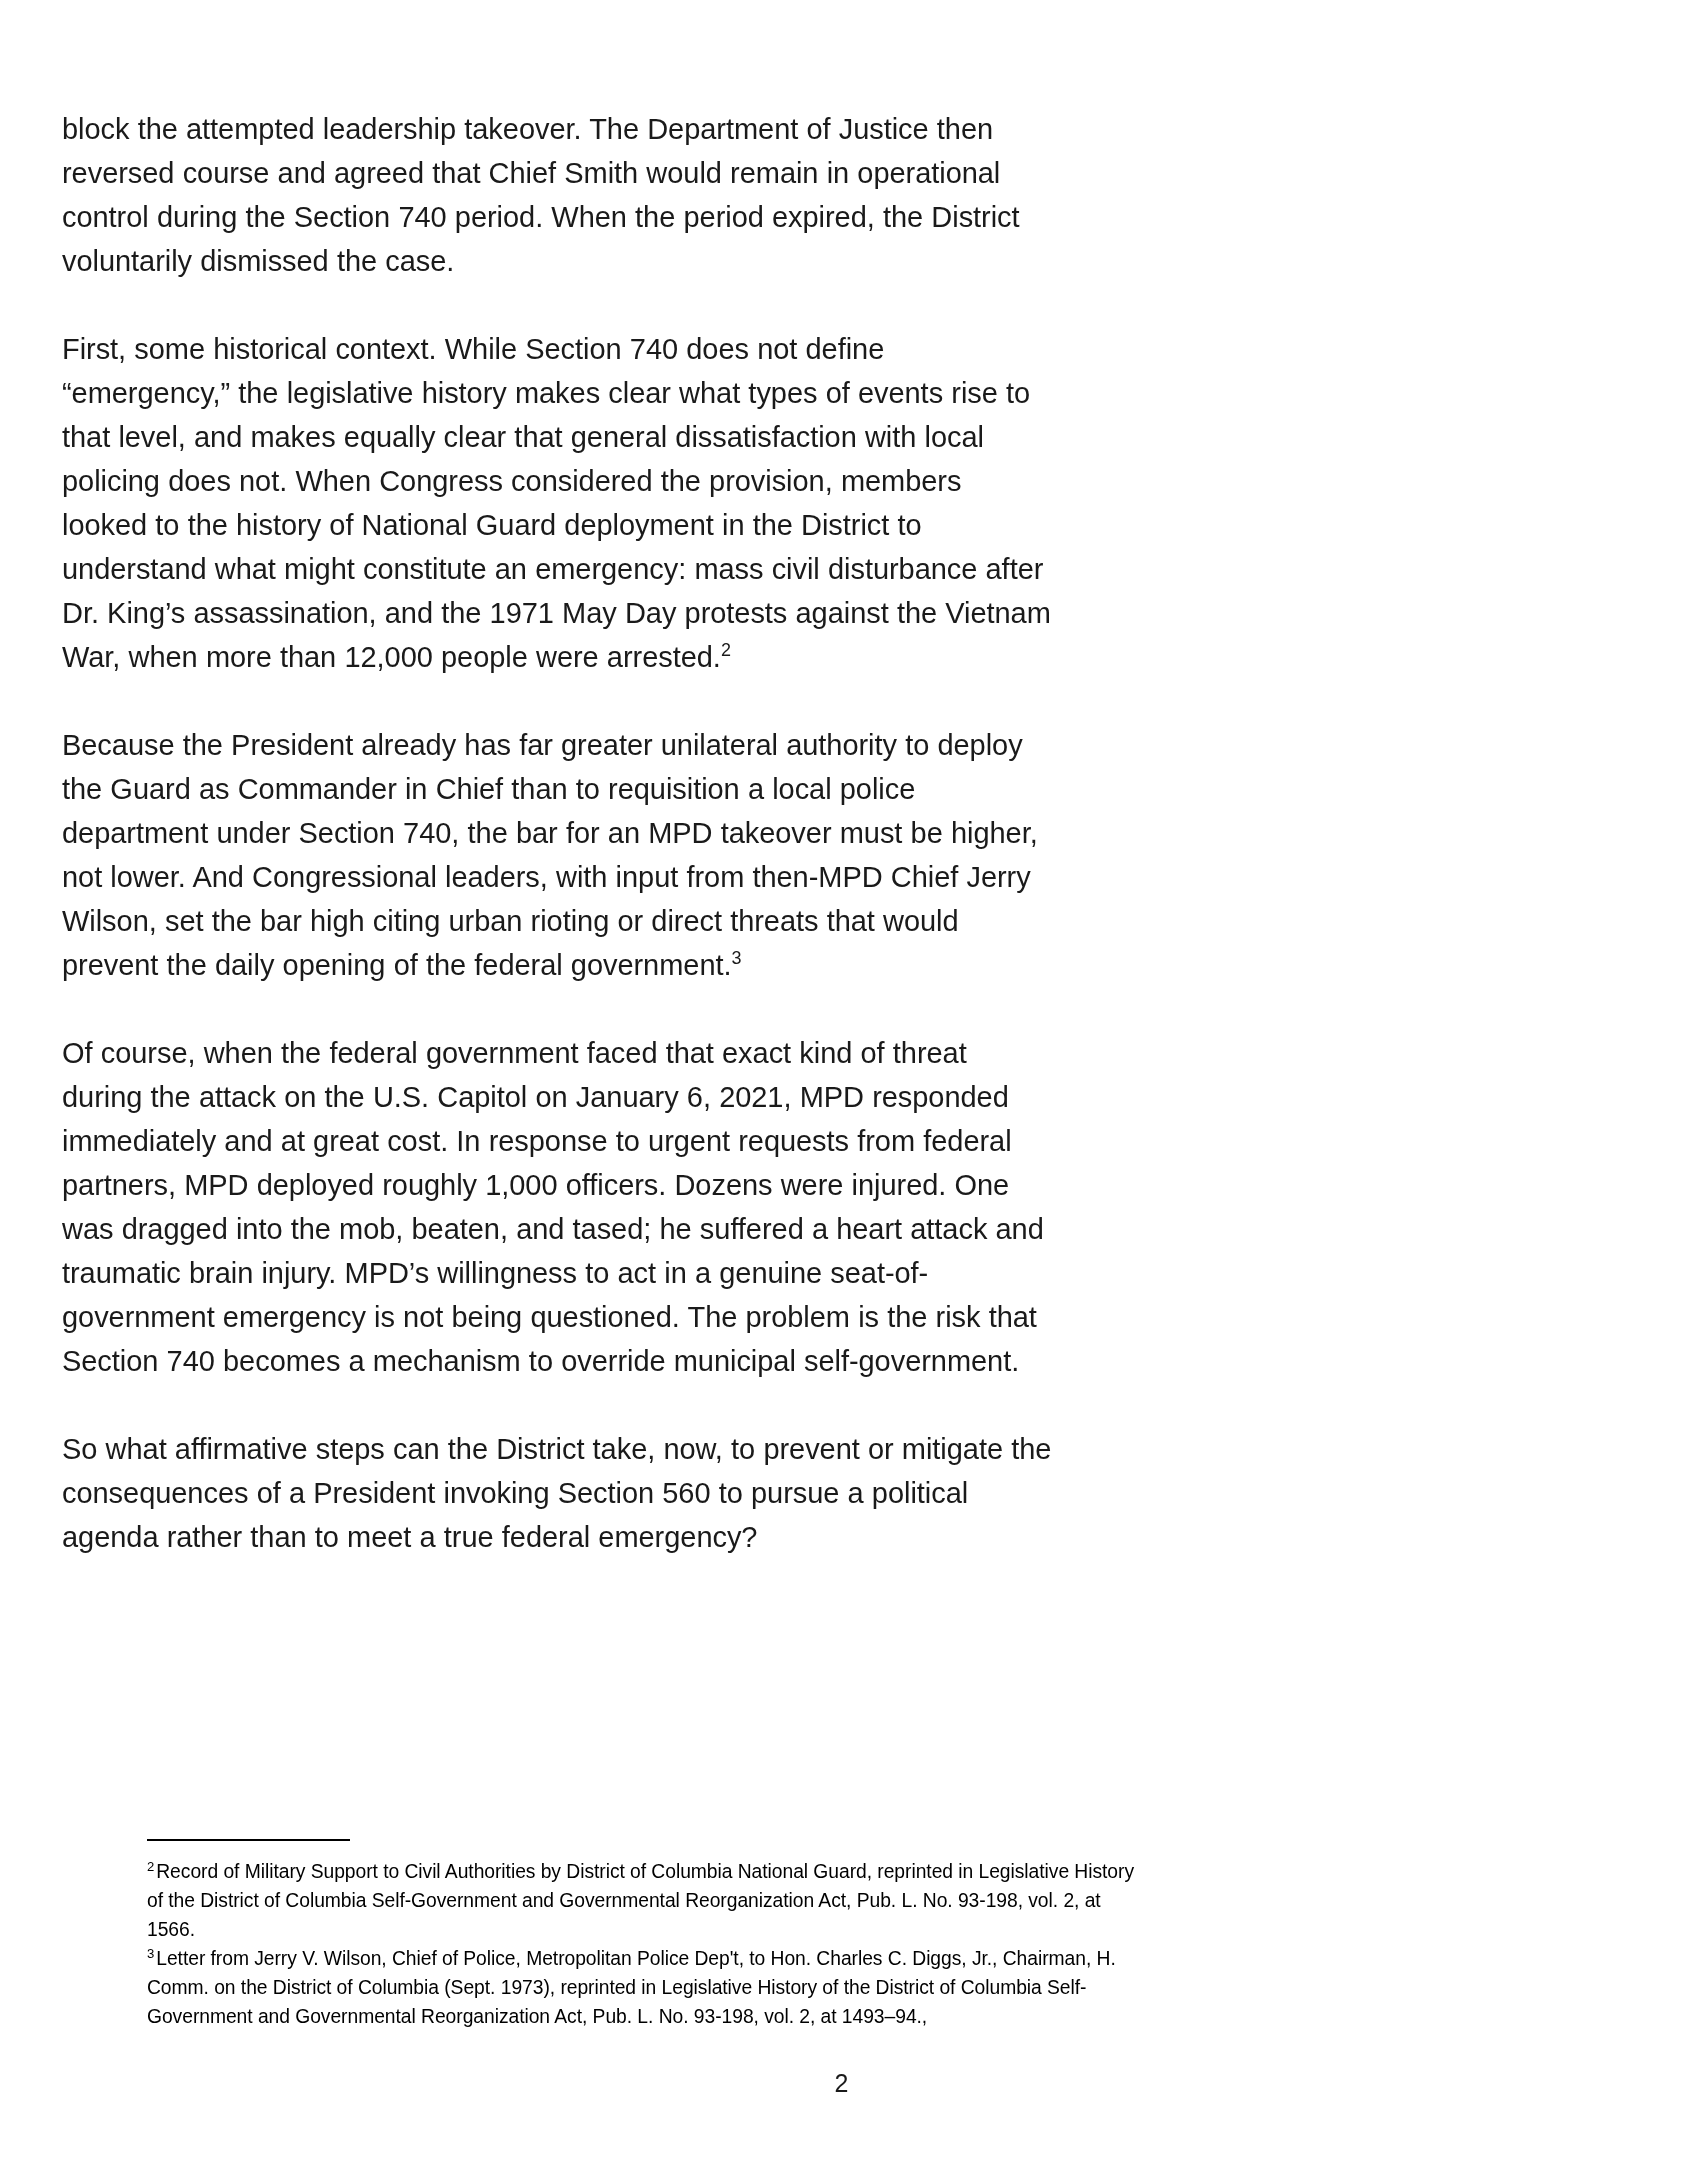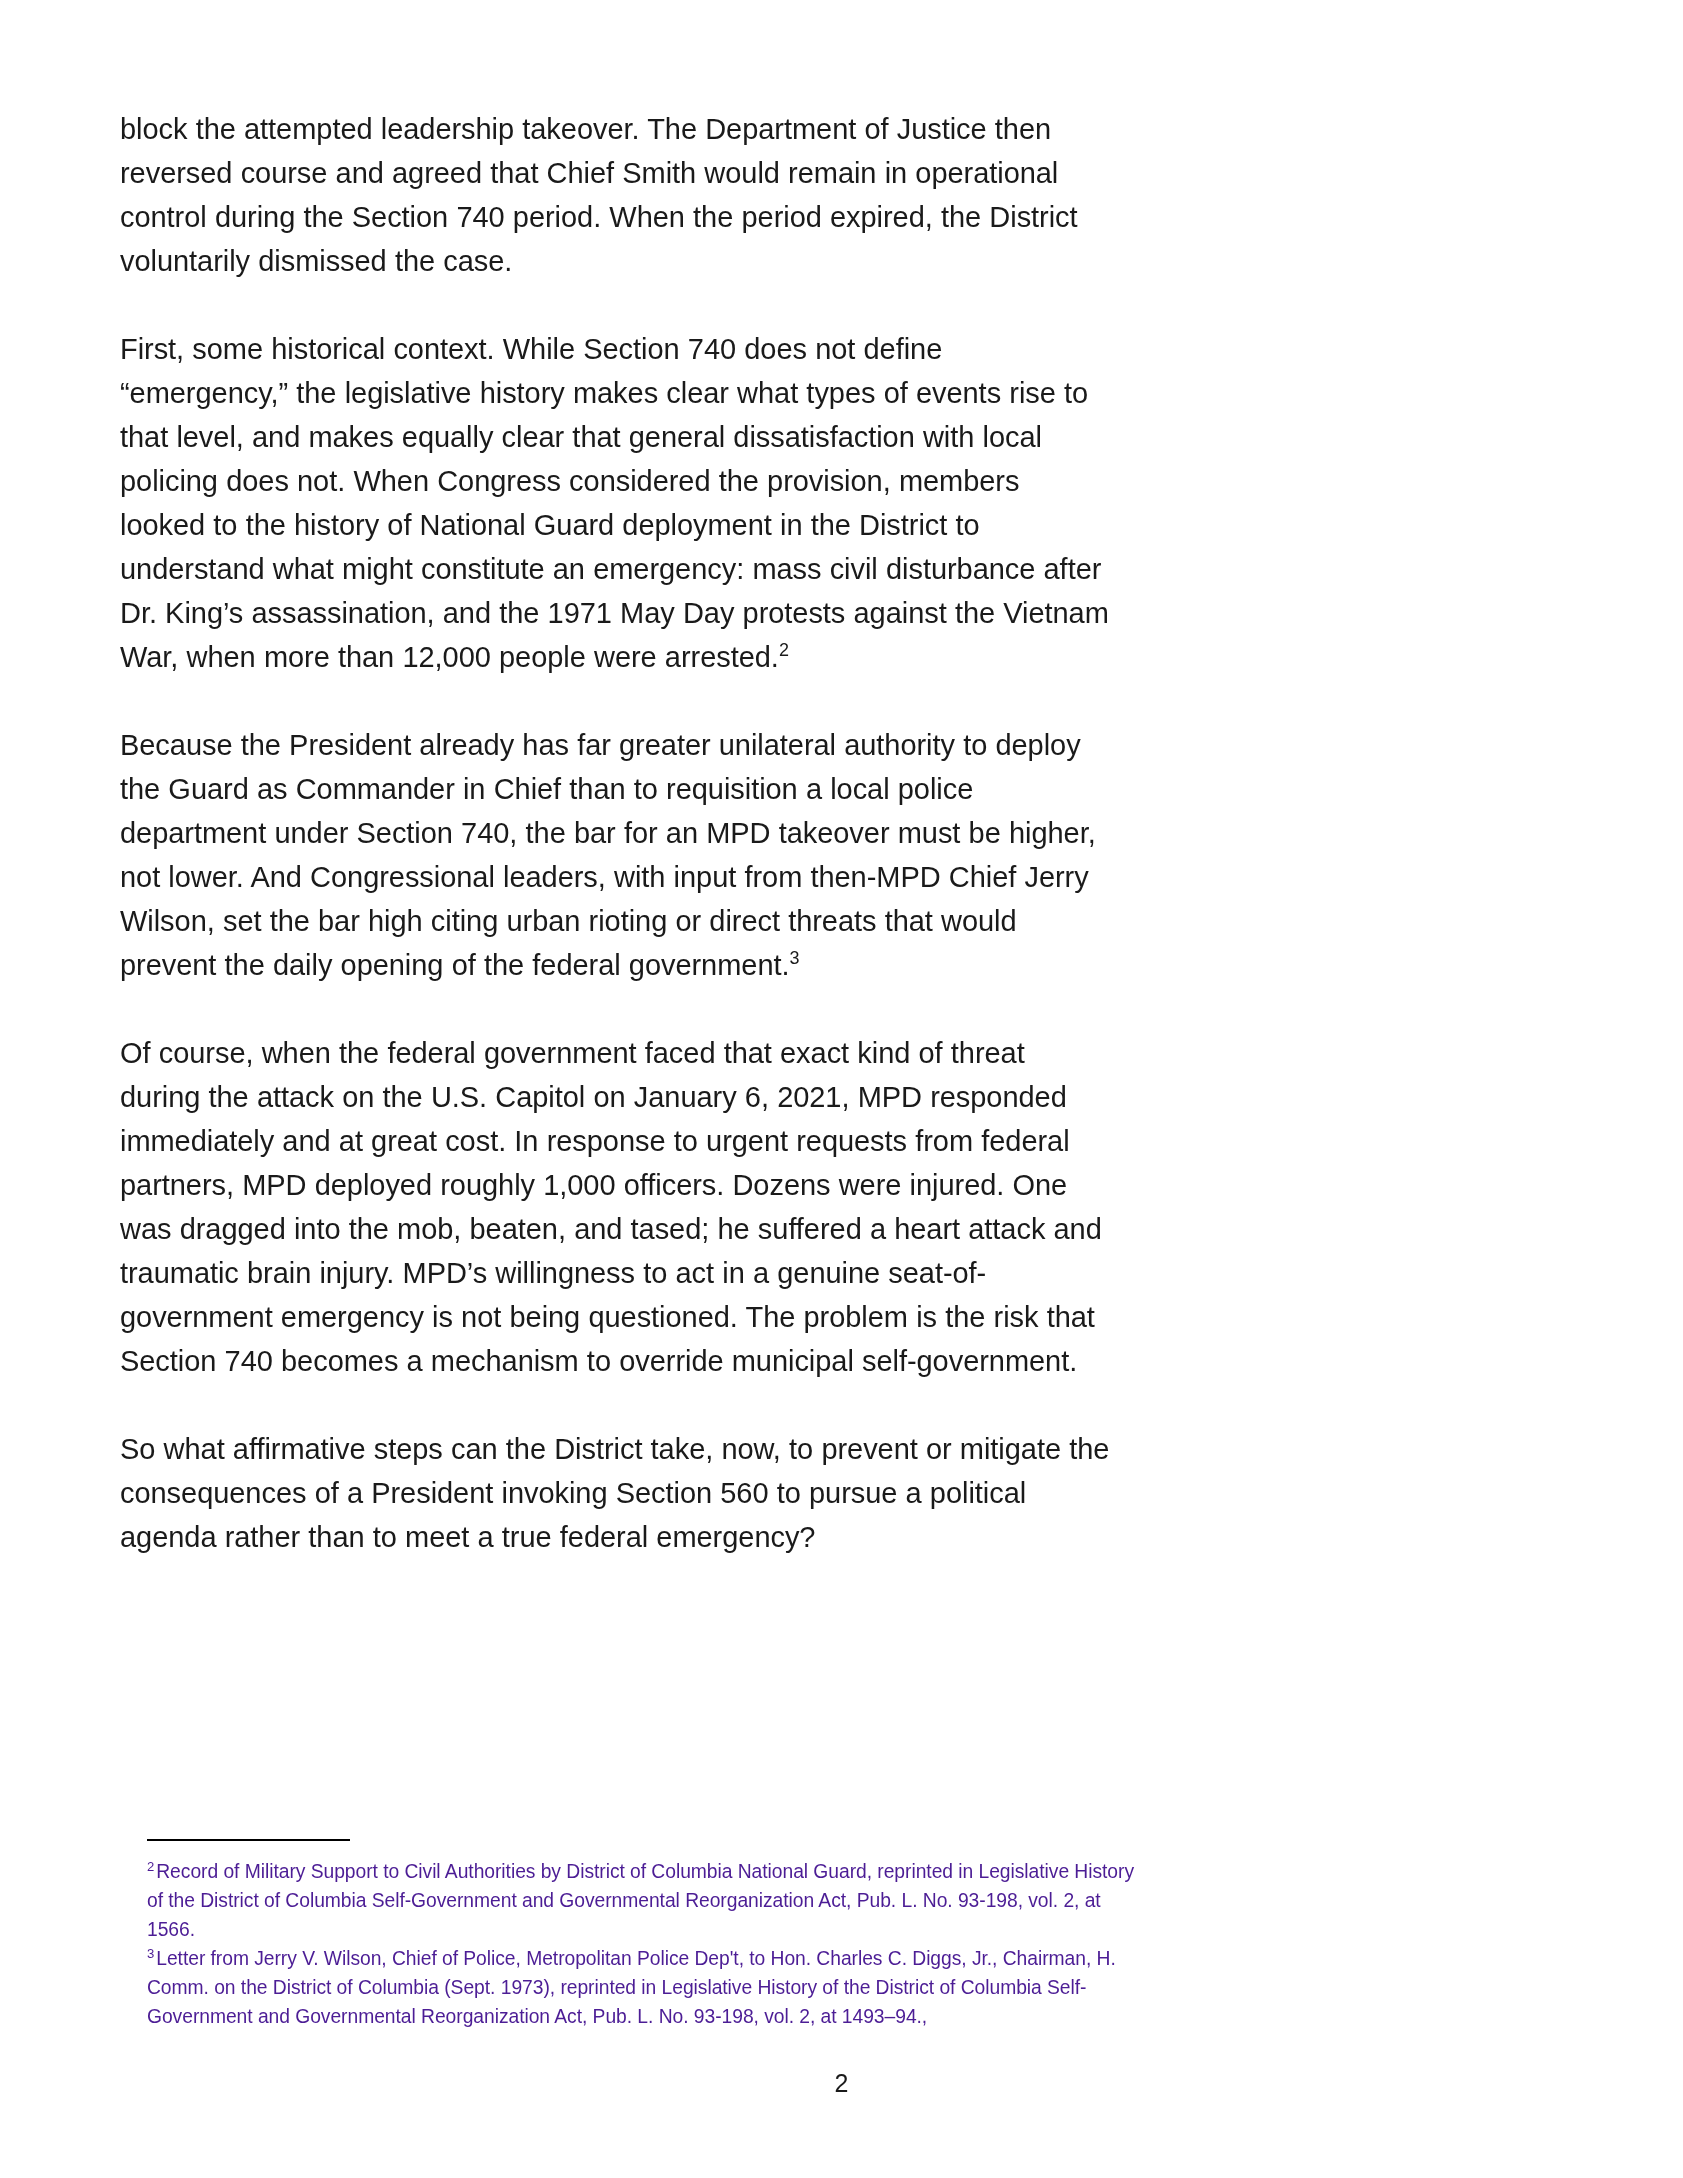--- a/index.html
+++ b/index.html
@@ -6,21 +6,21 @@
     margin: 0;
     padding: 0;
     background: #ffffff;
   }
   .page {
     position: relative;
     width: 1330px;
     height: 2178px;
     background: #ffffff;
     box-sizing: border-box;
-    padding: 107px 147px 0 120px;
+    padding: 107px 147px 0 62px;
     font-family: "Liberation Sans", sans-serif;
     color: #000000;
     overflow: hidden;
   }
   .body-area {
     width: 990px;
   }
   p.para {
     font-size: 29px;
     line-height: 44px;
@@ -44,21 +44,21 @@
   .fn-rule {
     width: 203px;
     height: 0;
     border-top: 2.5px solid #000000;
     margin: 0 0 16px 0;
   }
   .fn {
     font-size: 19.3px;
     line-height: 29px;
     margin: 0;
-    color: #4c1d95;
+    color: #000000;
     letter-spacing: -0.05px;
   }
   .fn sup {
     font-size: 0.68em;
     vertical-align: super;
     line-height: 0;
     padding-right: 2px;
   }
   .page-number {
     position: absolute;

